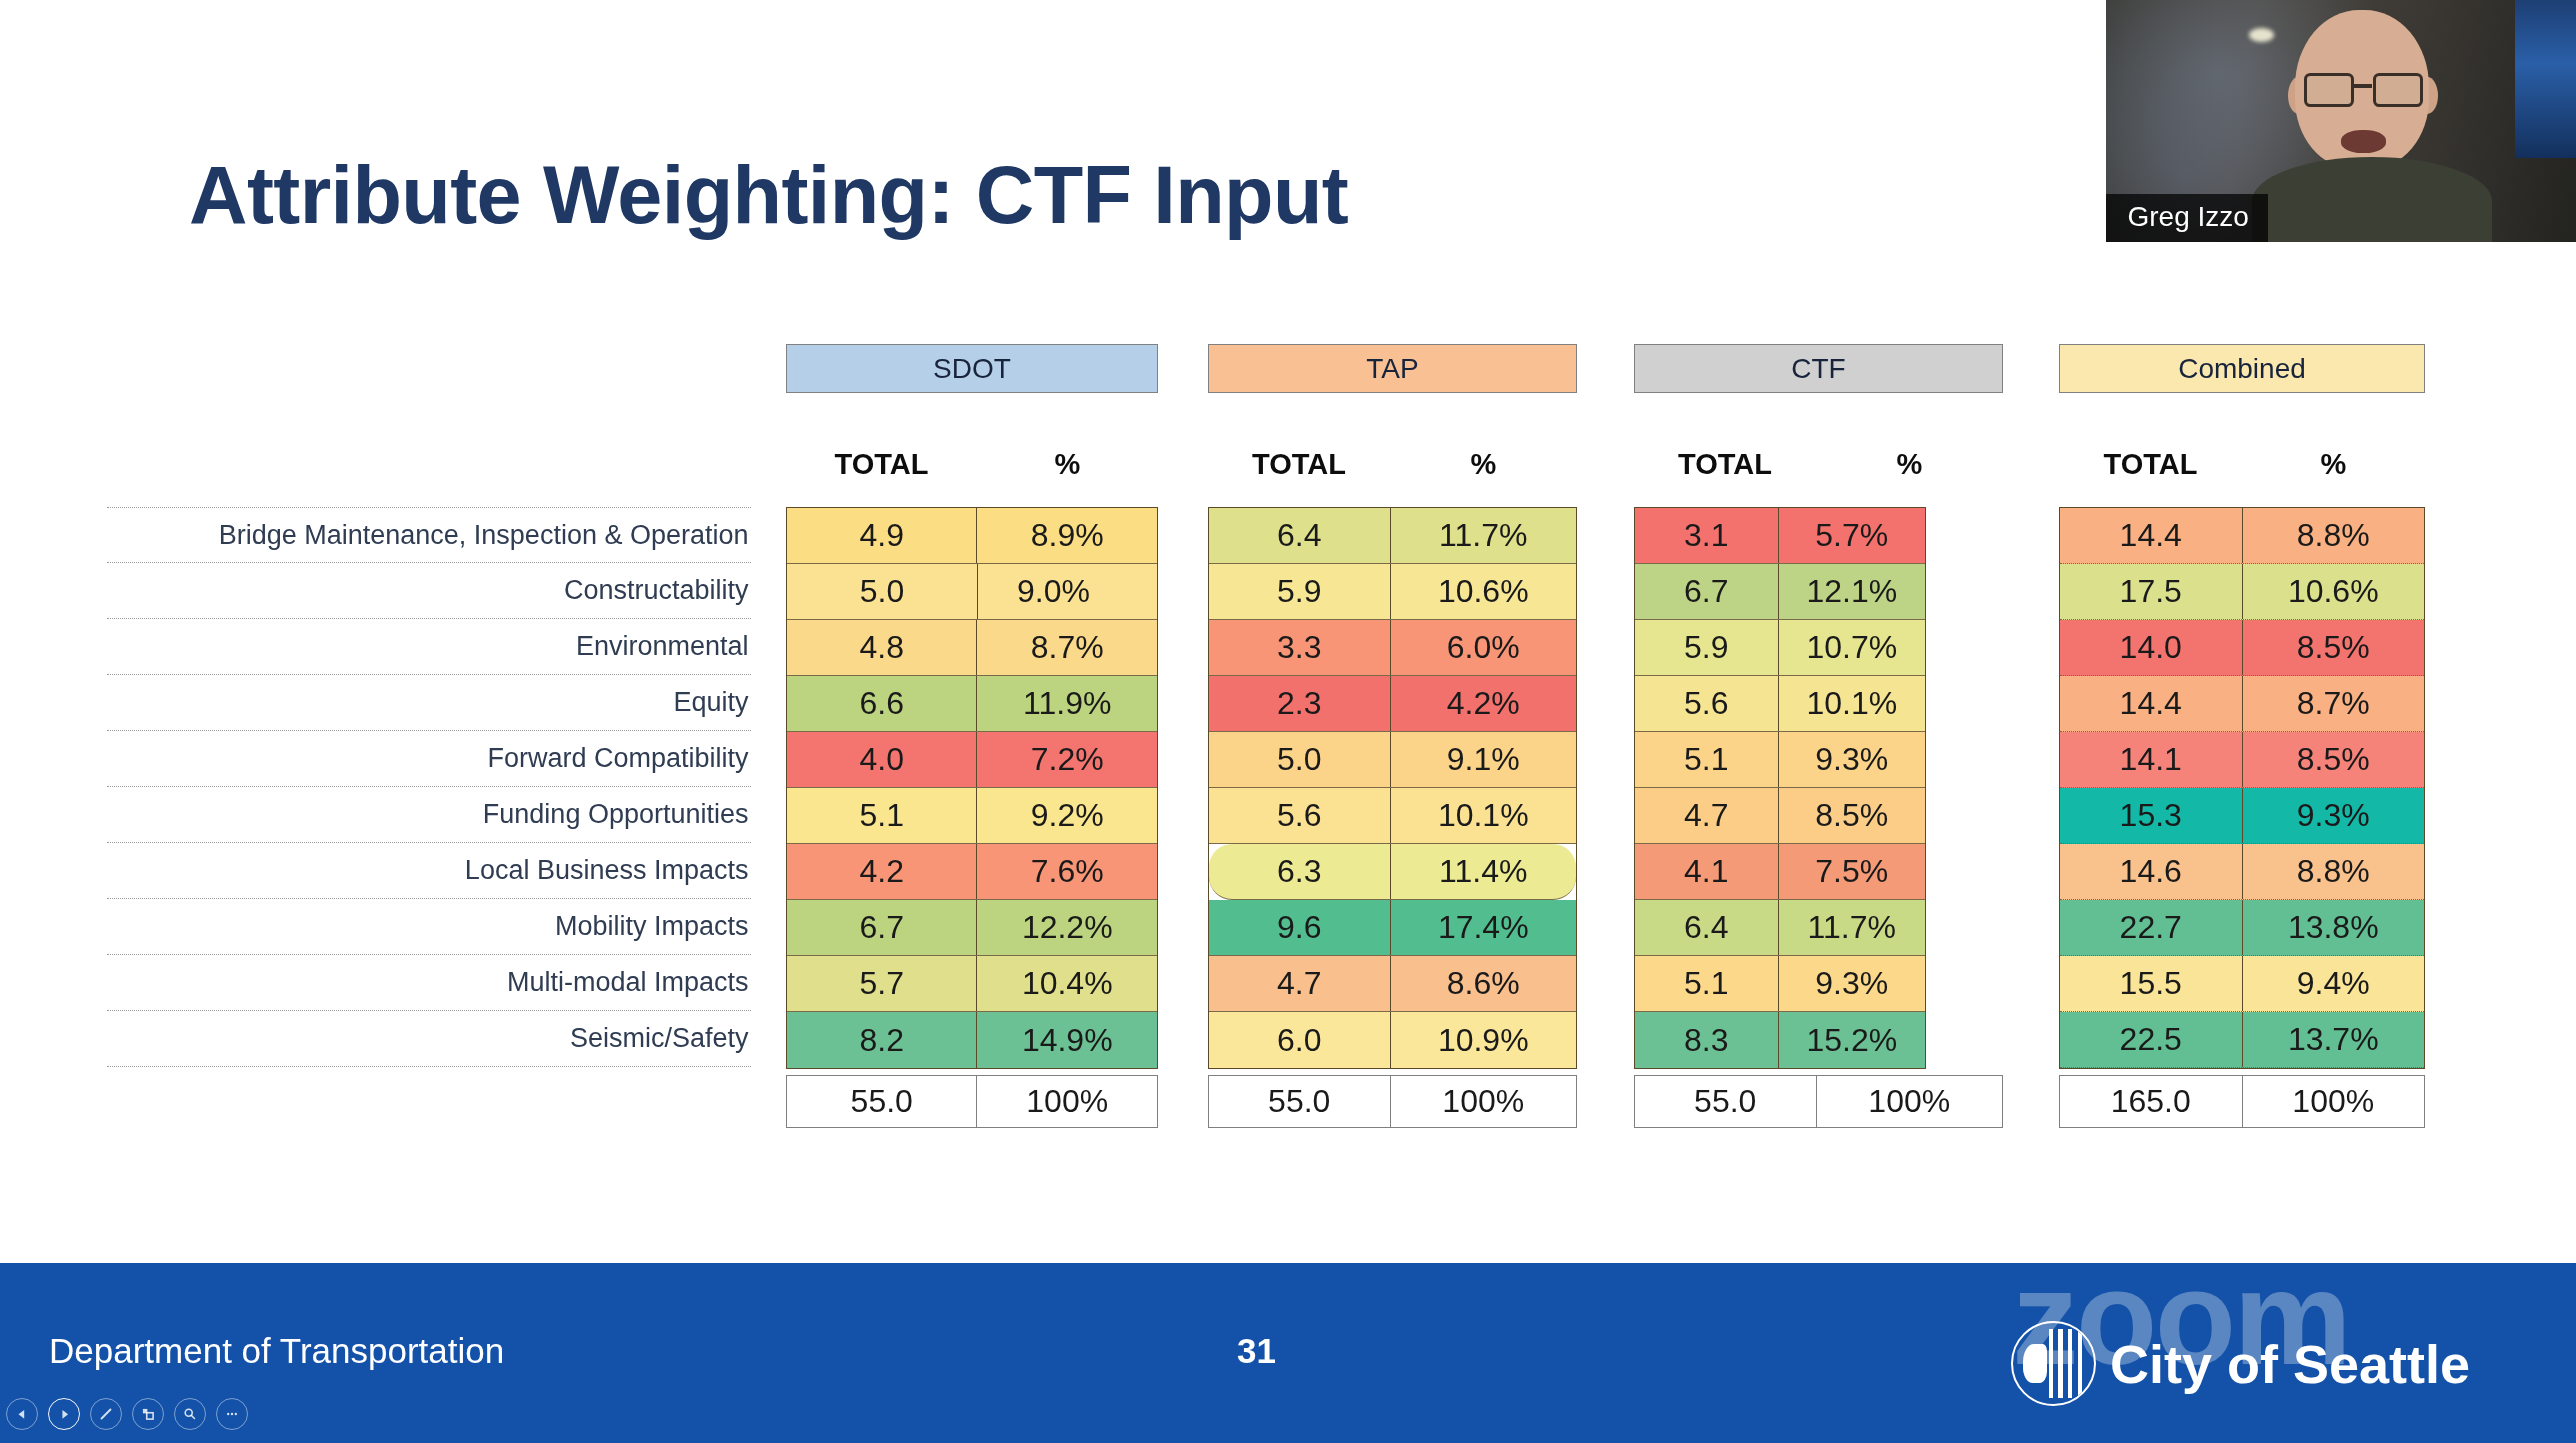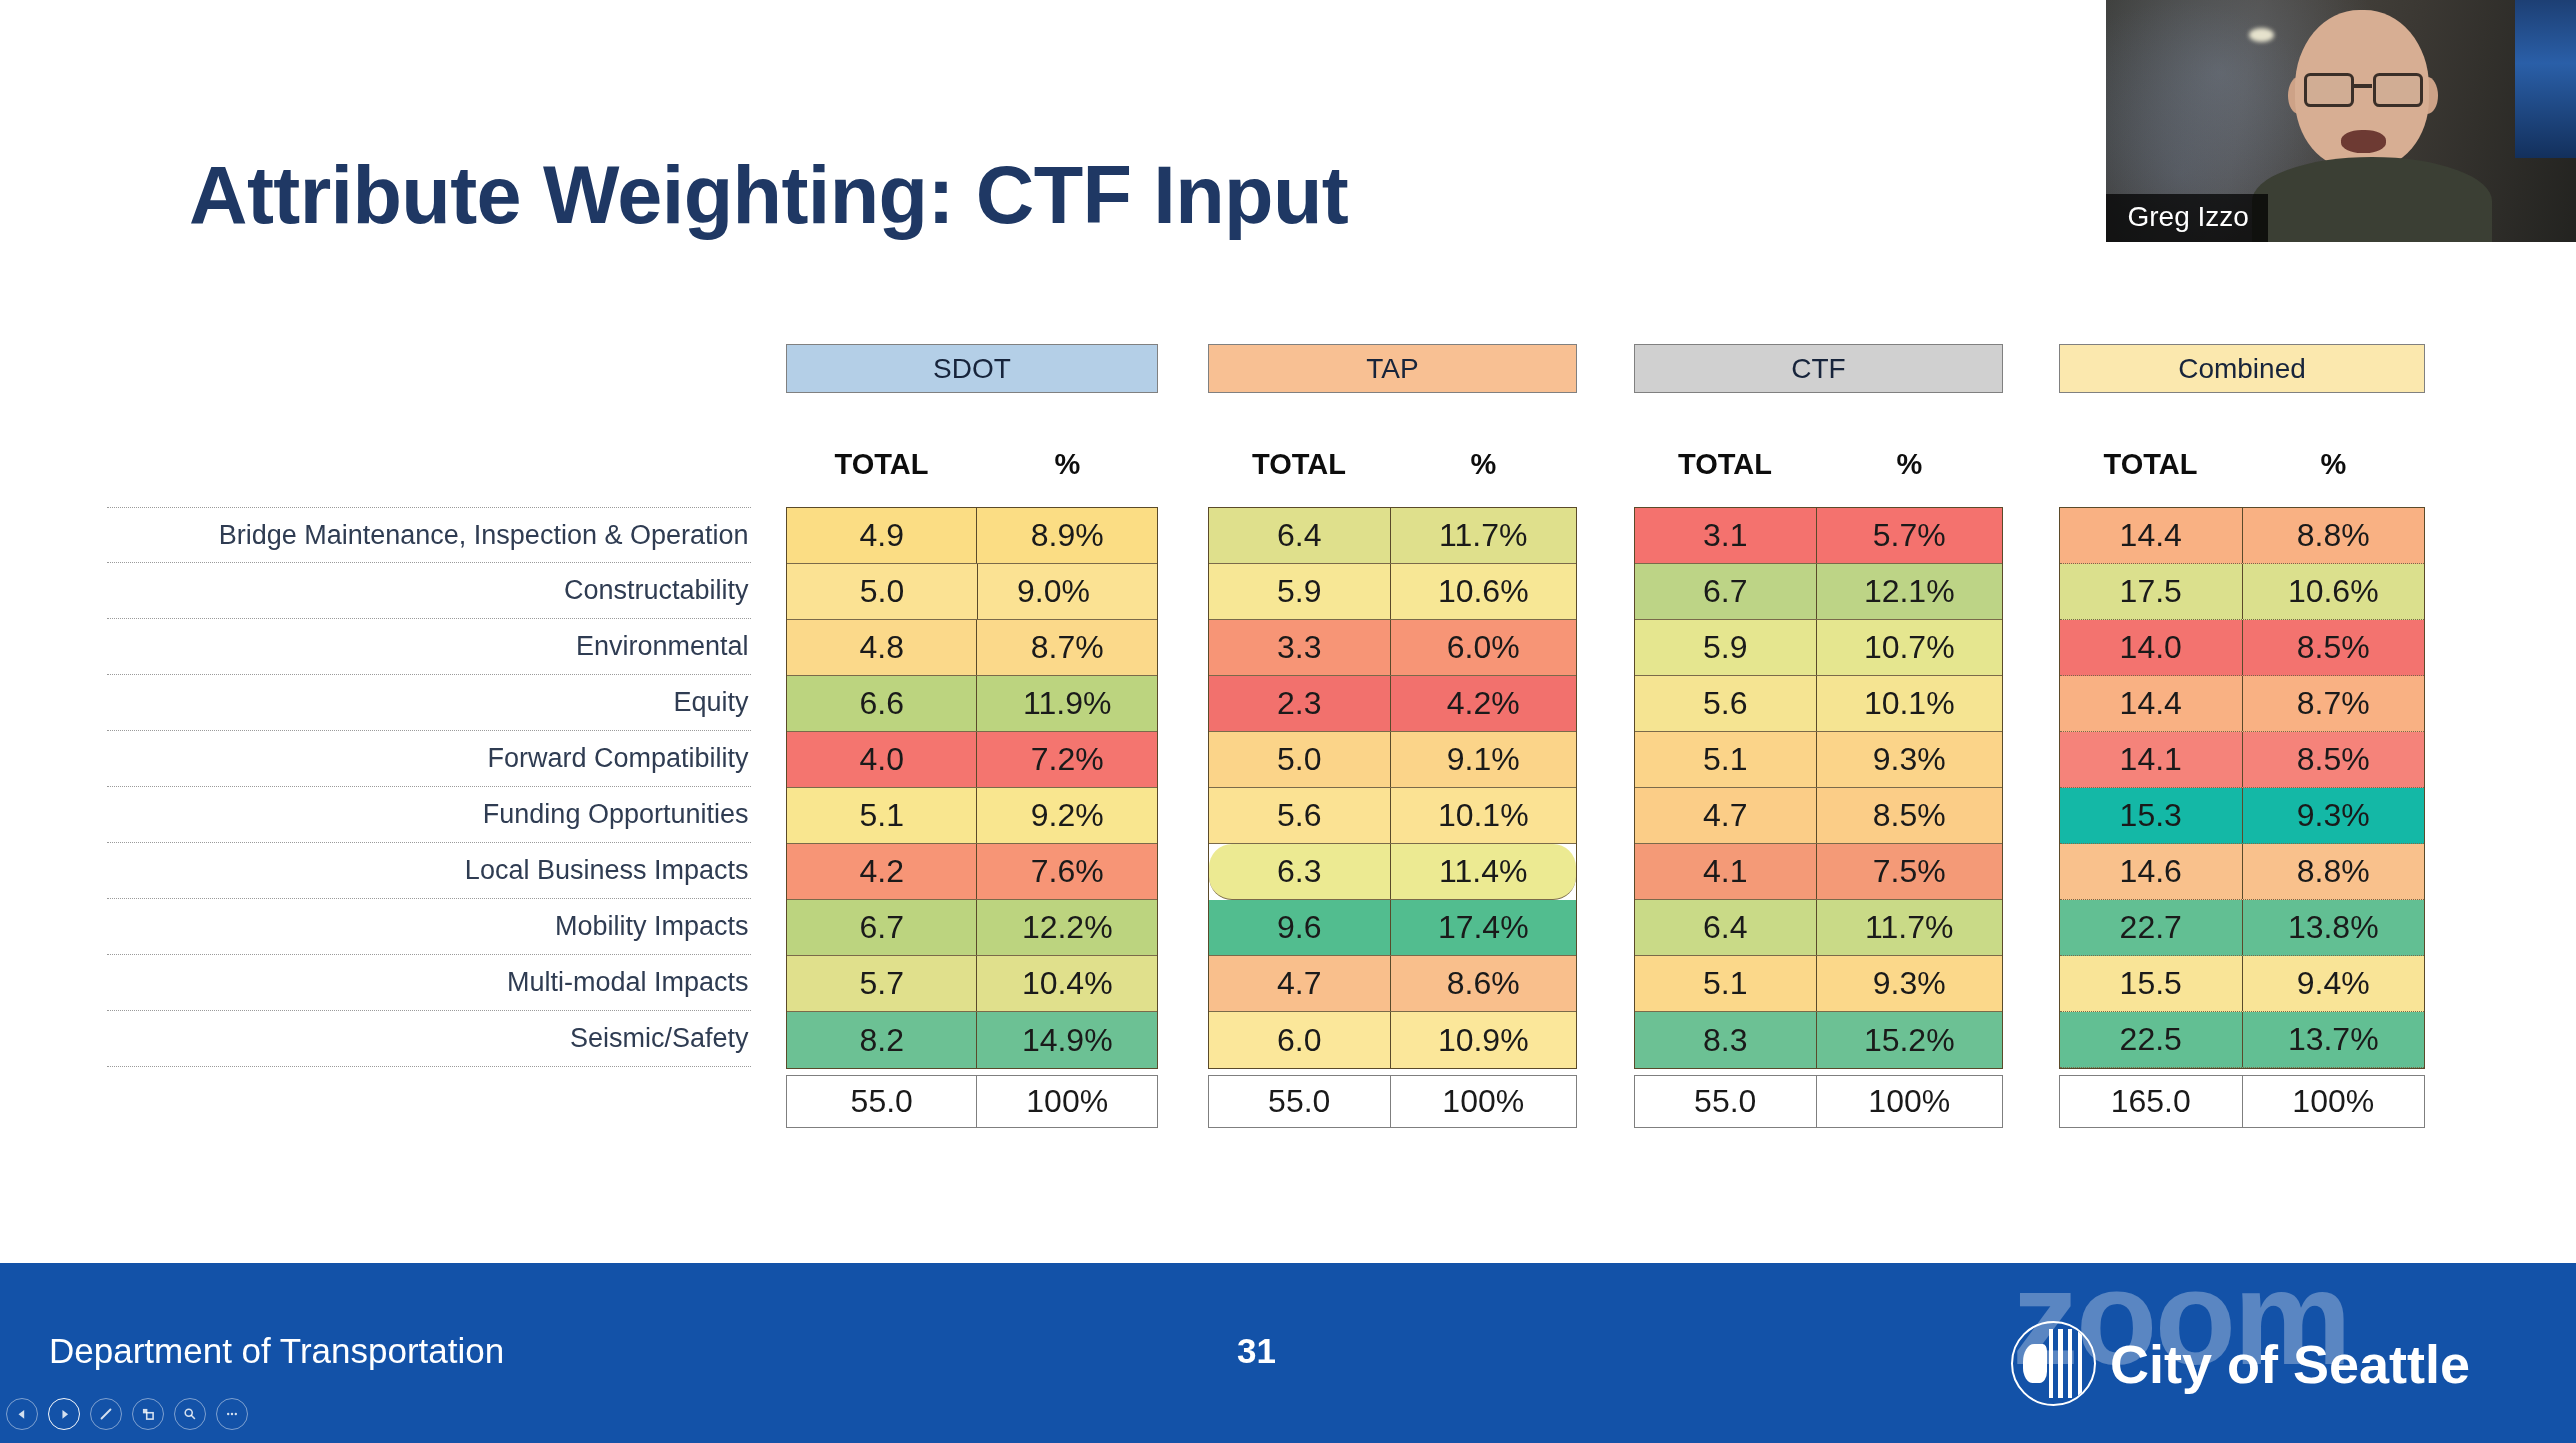--- a/index.html
+++ b/index.html
@@ -473,21 +473,21 @@
         </div>
         <div class="drow" style="background: rgb(249, 191, 140);">
           <div class="dcell c-total" style="width: 182px;">4.7</div>
           <div class="dcell c-pct" style="width: 186px;">8.6%</div>
         </div>
         <div class="drow" style="background: rgb(251, 231, 154);">
           <div class="dcell c-total" style="width: 182px;">6.0</div>
           <div class="dcell c-pct" style="width: 186px;">10.9%</div>
         </div>
       </div>
-    <div class="grid-block" id="grid-2" style="left: 1634px; width: 369px;">
+    <div class="grid-block" id="grid-2" style="left: 1634px; width: 292px;">
         <div class="drow" style="background: rgb(244, 114, 110);">
           <div class="dcell c-total" style="width: 182px;">3.1</div>
           <div class="dcell c-pct" style="width: 186px;">5.7%</div>
         </div>
         <div class="drow" style="background: rgb(189, 212, 134);">
           <div class="dcell c-total" style="width: 182px;">6.7</div>
           <div class="dcell c-pct" style="width: 186px;">12.1%</div>
         </div>
         <div class="drow" style="background: rgb(229, 230, 143);">
           <div class="dcell c-total" style="width: 182px;">5.9</div>

